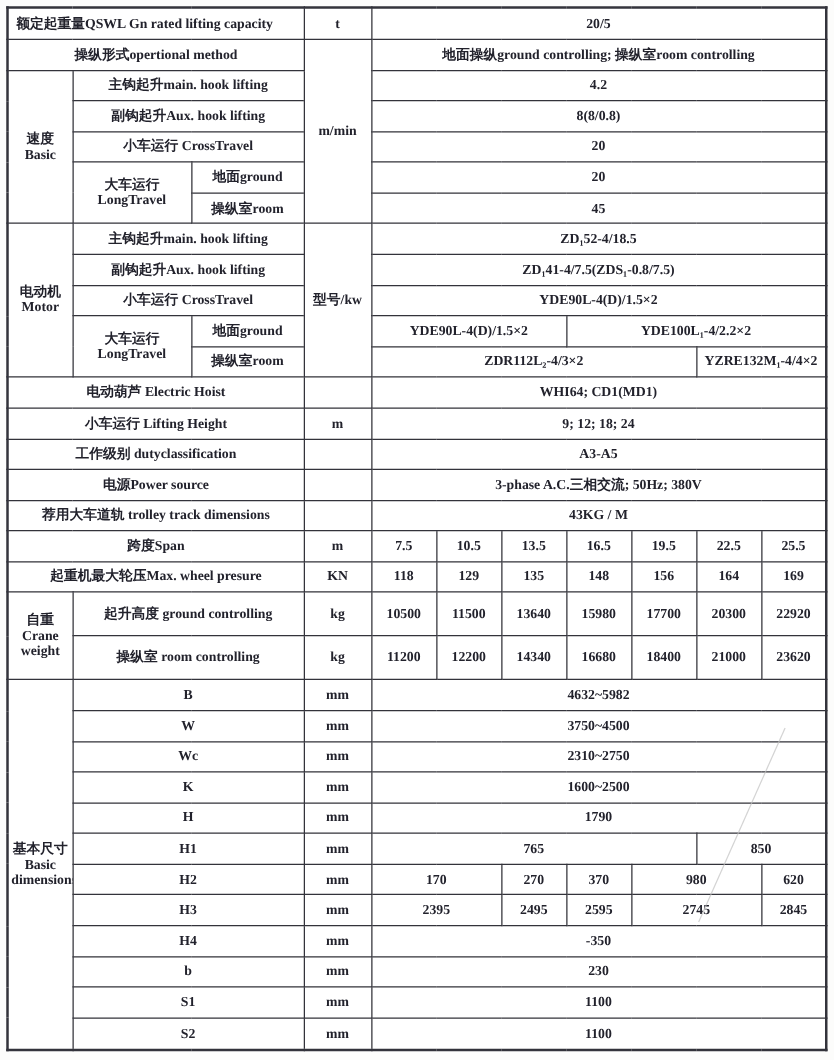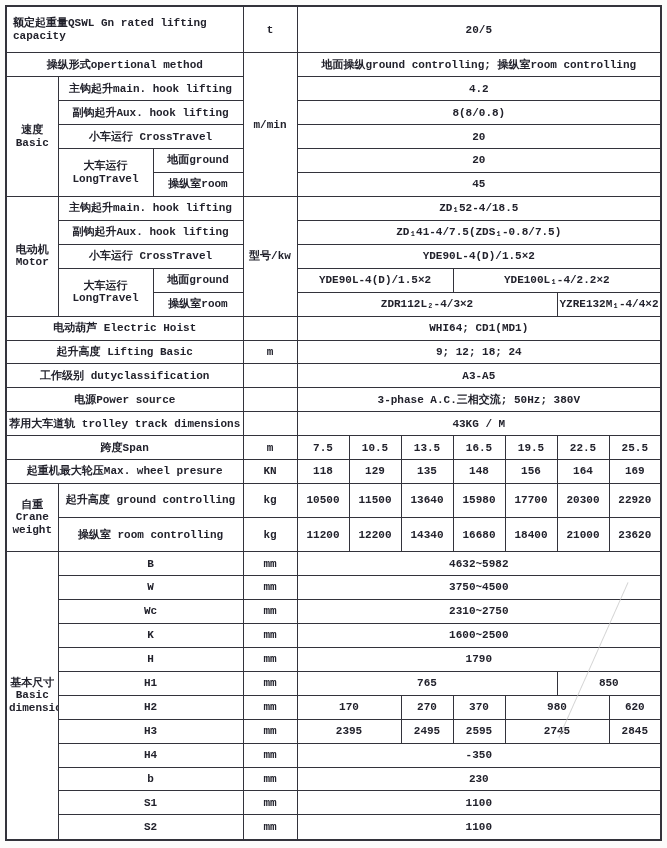--- a/index.html
+++ b/index.html
@@ -8,21 +8,20 @@
     width: 667px;
     height: 848px;
     background: var(--page-bg, #fcfcfb);
     font-family: "Liberation Serif", "DejaVu Serif", serif;
   }
   .sheet {
     position: relative;
     width: 667px;
     height: 848px;
     overflow: hidden;
-    font-family: Liberation Mono, monospace;
   }
   table.spec {
     position: absolute;
     left: 5px;
     top: 5px;
     width: 656px;
     height: 836px;
     border-collapse: collapse;
     table-layout: fixed;
     border: 2px solid var(--border-c, #33333b);
@@ -130,21 +129,21 @@
           <td>操纵室room</td>
           <td colspan="5">ZDR112L₂-4/3×2</td>
           <td colspan="2">YZRE132M₁-4/4×2</td>
         </tr>
         <tr>
           <td colspan="3">电动葫芦 Electric Hoist</td>
           <td></td>
           <td colspan="7">WHI64; CD1(MD1)</td>
         </tr>
         <tr>
-          <td colspan="3">起升高度 Lifting Basic</td>
+          <td colspan="3">小车运行 Lifting Height</td>
           <td>m</td>
           <td colspan="7">9; 12; 18; 24</td>
         </tr>
         <tr>
           <td colspan="3">工作级别 dutyclassification</td>
           <td></td>
           <td colspan="7">A3-A5</td>
         </tr>
         <tr>
           <td colspan="3">电源Power source</td>

